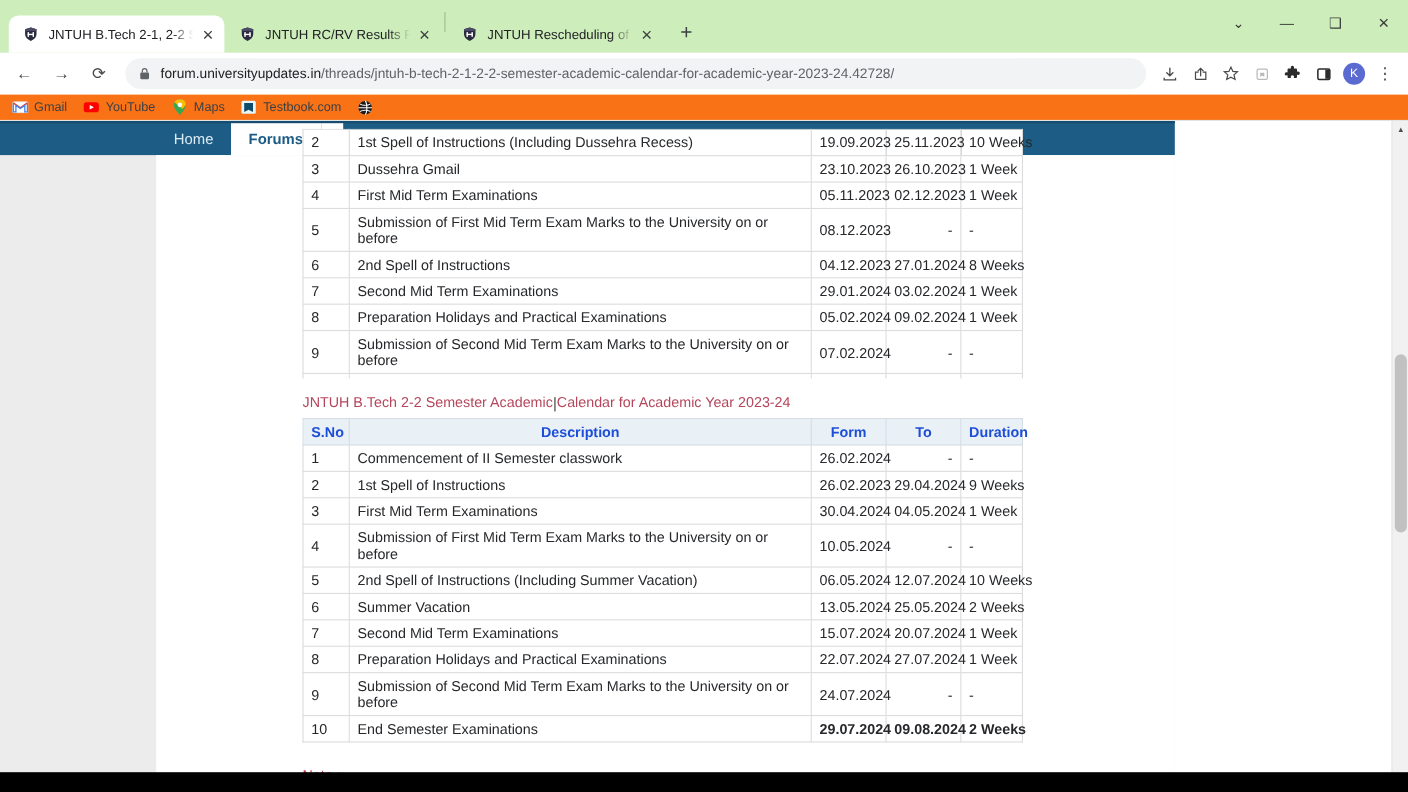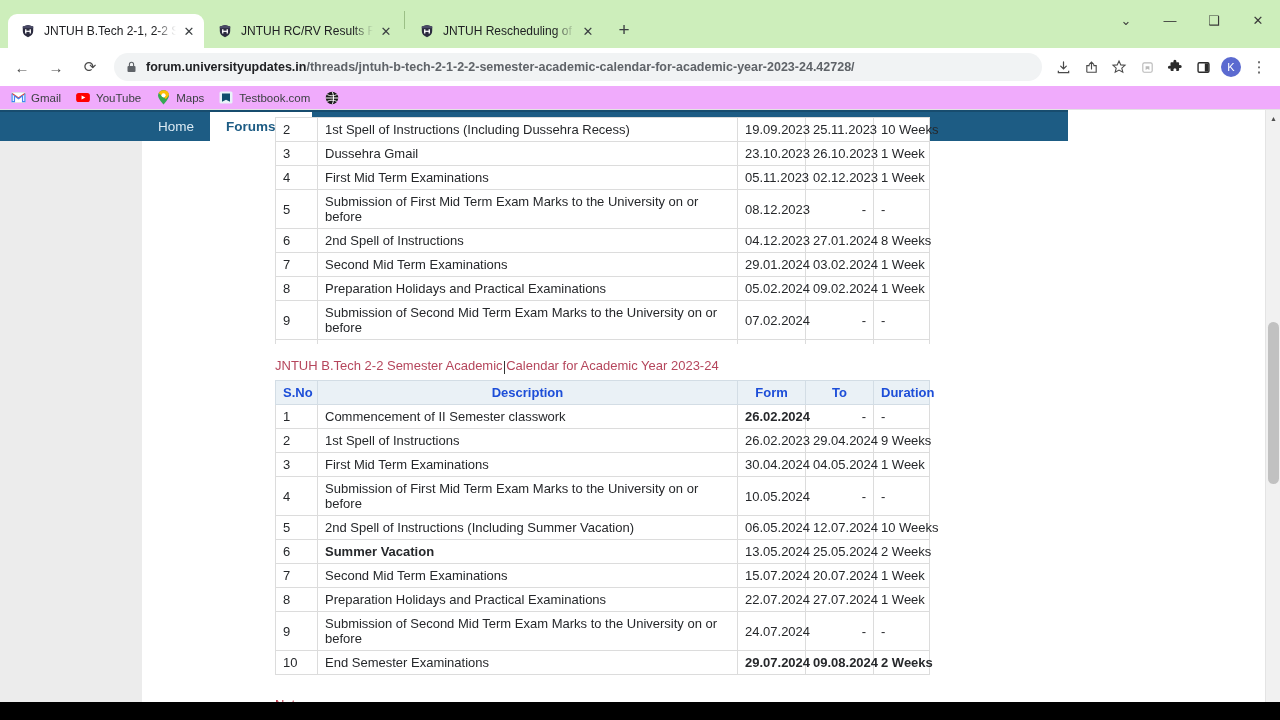--- a/index.html
+++ b/index.html
@@ -71,39 +71,39 @@
     display: flex; align-items: center; justify-content: center;
     color: #4a4a4a; font-size: 15px; border-radius: 50%;
   }
   .omnibox {
     flex: 1 1 auto; height: 28px; background: #f1f3f4;
     border-radius: 14px; display: flex; align-items: center;
     padding: 0 12px; margin: 0 6px 0 4px; min-width: 0;
   }
   .omnibox .lock { margin-right: 9px; display: flex; align-items: center; }
   .urltext {
-    font-size: 12.5px; color: #5f6368; white-space: nowrap; overflow: hidden; font-weight: bold;
+    font-size: 12.5px; color: #5f6368; white-space: nowrap; overflow: hidden;
   }
   .urltext .host { color: #202124; }
   .tb-icons { display: flex; align-items: center; }
   .tbicon {
     width: 26px; height: 26px; margin-left: 2px;
     display: flex; align-items: center; justify-content: center;
     color: #4a4a4a;
   }
   .avatar {
     width: 20px; height: 20px; border-radius: 50%;
     background: #5b6ad0; color: #fff; font-size: 11px;
     display: flex; align-items: center; justify-content: center;
   }
 
   
   .bookmarks {
     position: absolute; top: 86px; left: 0; width: 1280px; height: 24px;
-    background: #f0abfc; display: flex; align-items: center; padding-left: 10px;
+    background: #f97316; display: flex; align-items: center; padding-left: 10px;
     border-bottom: 1px solid #e3e3e3;
   }
   .bm { display: flex; align-items: center; margin-right: 14px; font-size: 11.5px; color: #3c4043; }
   .bm .bmico { width: 16px; height: 16px; margin-right: 5px; display: flex; align-items: center; justify-content: center; }
 
   
   .viewport {
     position: absolute; top: 110px; left: 0; width: 1068px; height: 610px;
     background: #ececec; overflow: hidden;
   }
@@ -160,21 +160,21 @@
   col.c-sno { width: 42px; }
   col.c-desc { width: 420px; }
   col.c-from { width: 68px; }
   col.c-to { width: 68px; }
   col.c-dur { width: 56px; }
   td.sno { text-align: left; }
   td.desc { text-align: left; }
   td.from, td.to { text-align: right; white-space: nowrap; }
   td.dur { text-align: left; white-space: nowrap; }
   tr.bold td { font-weight: bold; }
-  td.b { font-weight: bold; }
+  td.b { font-weight: normal; }
 
   .tabletitle {
     margin: 14px 0 7px 115px;
     font-size: 13px; color: #b5465c;
   }
   .note-label {
     margin: 22px 0 0 115px;
     font-size: 13px; color: #c0394b;
   }
 

